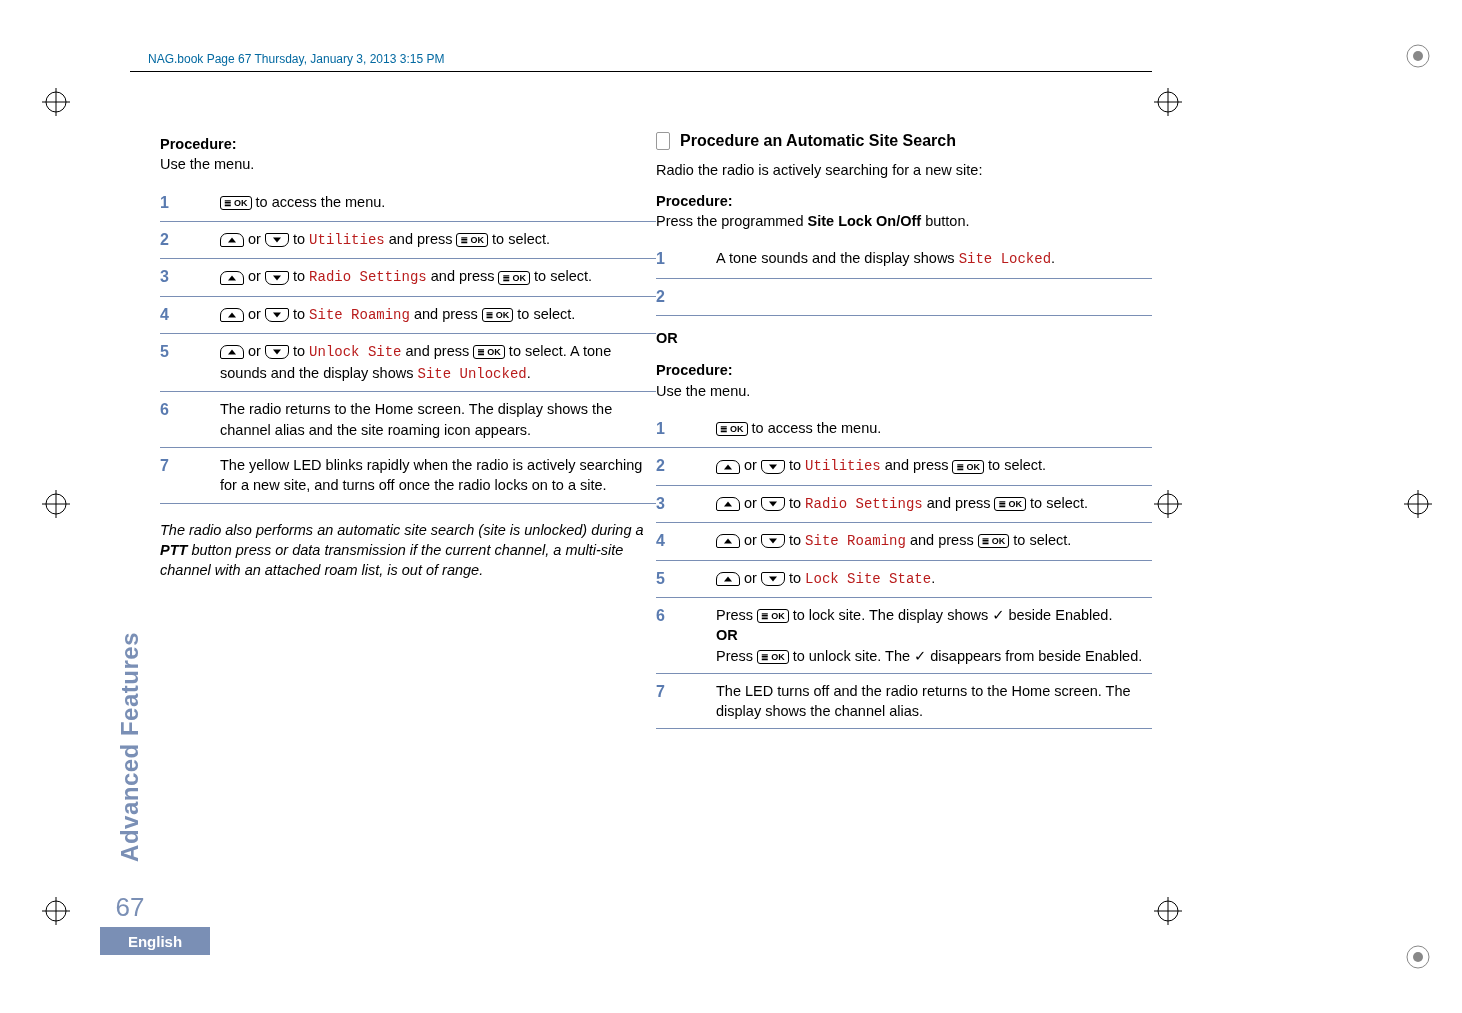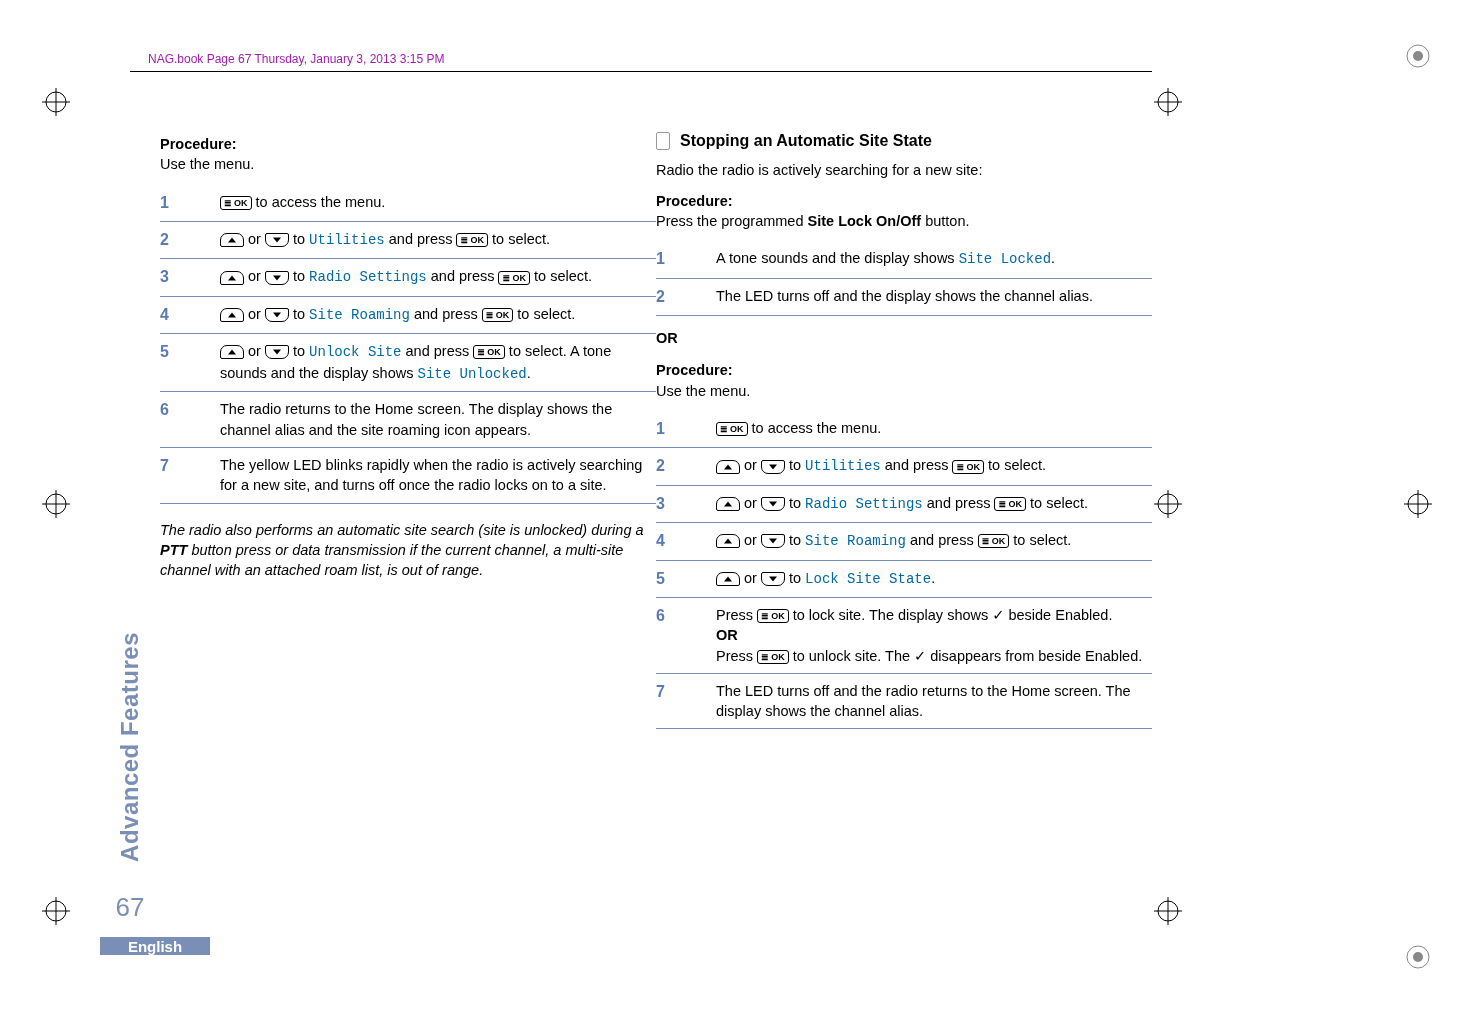--- a/index.html
+++ b/index.html
@@ -33,21 +33,21 @@
       left: 130px;
       right: 310px;
       height: 30px;
       border-bottom: 1px solid #000;
     }
     .header-text {
       position: absolute;
       top: 52px;
       left: 148px;
       font-size: 12px;
-      color: #a21caf;
+      color: #0369a1;
     }
     
     .page-content {
       position: absolute;
       top: 130px;
       left: 100px;
       right: 310px;
       bottom: 60px;
       display: flex;
     }
@@ -73,21 +73,21 @@
       font-size: 26px;
       font-weight: normal;
       color: #7a8fb5;
       margin-bottom: 10px;
     }
     .lang-bar {
       position: absolute;
       left: 100px;
       bottom: 58px;
       width: 110px;
-      height: 18px;
+      height: 28px;
       background: #7a8fb5;
       color: #fff;
       font-weight: bold;
       font-size: 15px;
       display: flex;
       align-items: center;
       justify-content: center;
     }
     
     .columns {
@@ -146,21 +146,21 @@
       width: 0; height: 0;
       border-left: 4px solid transparent;
       border-right: 4px solid transparent;
     }
     .icon-arrow.up::after { border-bottom: 5px solid #000; }
     .icon-arrow.down::after { border-top: 5px solid #000; }
     
     .mono {
       font-family: "Courier New", monospace;
       font-size: 14px;
-      color: #0369a1;
+      color: #b91c1c;
     }
     
     .italic-note { font-style: italic; margin-top: 16px; }
     
     .sub-heading {
       display: flex;
       align-items: center;
       gap: 10px;
       font-weight: bold;
       font-size: 16px;
@@ -283,38 +283,37 @@
       </div>
 
       <div class="italic-note">
         <span>The radio also performs an automatic site search (site is unlocked) during a </span><b>PTT</b><span> button press or data transmission if the current channel, a multi-site channel with an attached roam list, is out of range.</span>
       </div>
     </div>
 
     <div class="col">
       <div class="sub-heading">
         <span class="topic-icon"></span>
-        <span>Stopping an Automatic Site State</span>
+        <span>Procedure an Automatic Site Search</span>
       </div>
       <div style="margin-bottom:10px;">Radio the radio is actively searching for a new site:</div>
 
       <div class="proc-label">Procedure:</div>
       <div class="proc-sub">
         <span>Press the programmed </span><b>Site Lock On/Off</b><span> button.</span>
       </div>
 
       <div class="step">
         <div class="step-num">1</div>
         <div class="step-body">
           <span>A tone sounds and the display shows </span><span class="mono">Site Locked</span><span>.</span>
         </div>
       </div>
       <div class="step">
         <div class="step-num">2</div>
-        <div class="step-body">The LED turns off and the display shows the channel alias.</div>
       </div>
 
       <div class="or-label">OR</div>
 
       <div class="proc-label">Procedure:</div>
       <div class="proc-sub">Use the menu.</div>
 
       <div class="step">
         <div class="step-num">1</div>
         <div class="step-body">

